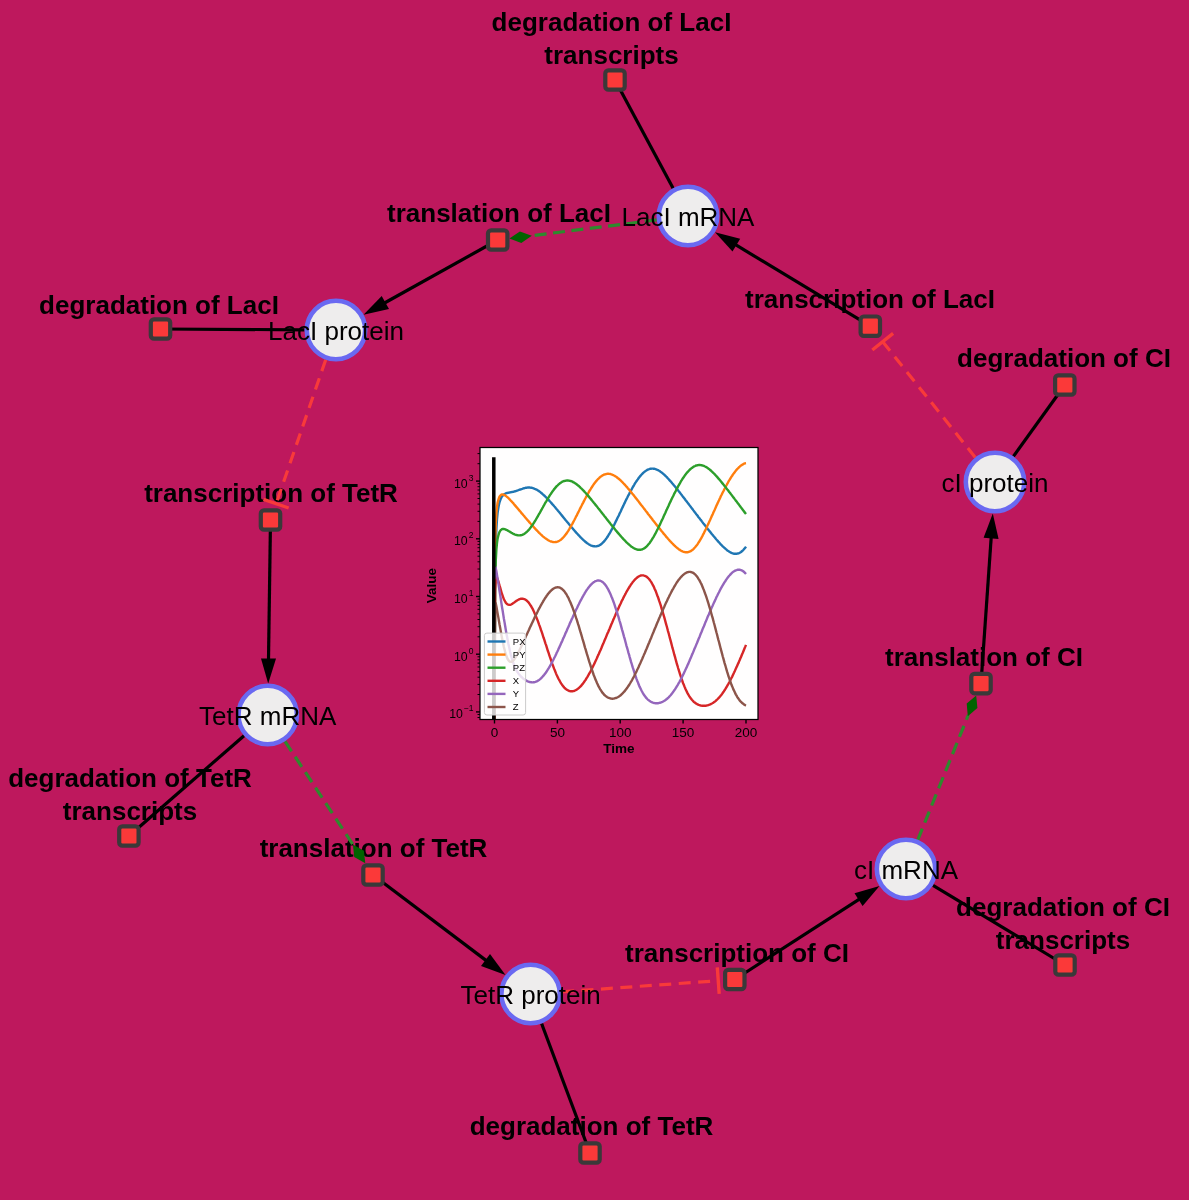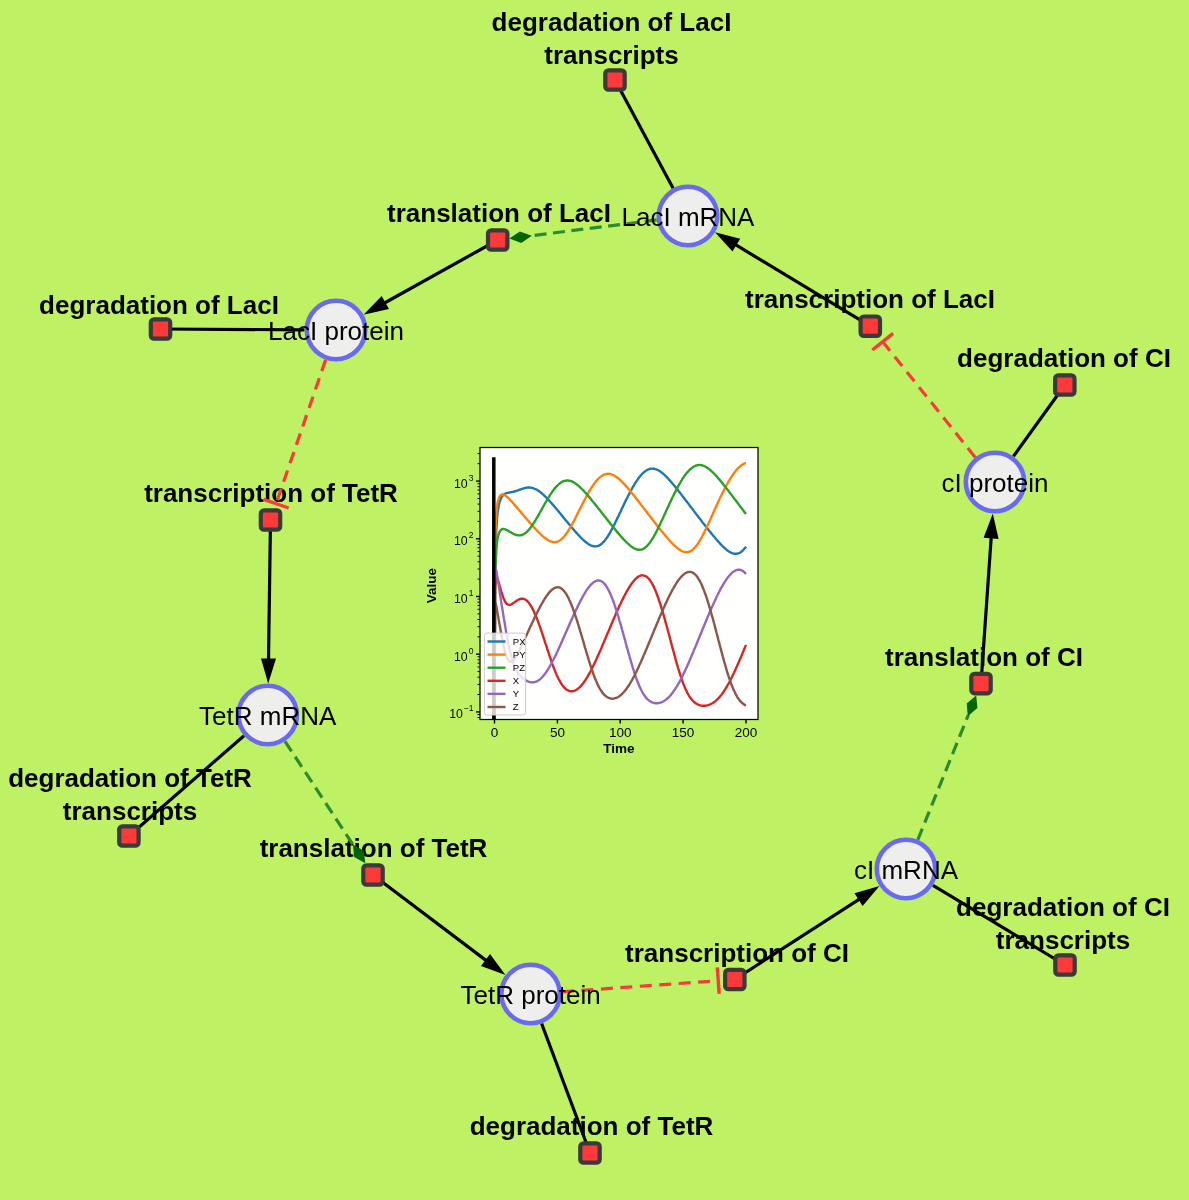--- a/index.html
+++ b/index.html
@@ -1,14 +1,14 @@
 <!DOCTYPE html>
 <html><head><meta charset="utf-8"><style>
 html,body{margin:0;padding:0;background:#ffffff;}
-#canvas{position:relative;width:1189px;height:1200px;background:#bef264;overflow:hidden;}
+#canvas{position:relative;width:1189px;height:1200px;background:#be185d;overflow:hidden;}
 svg{opacity:0.999;will-change:transform;transform:translateZ(0);}
 </style></head><body>
 <div id="canvas">
 <svg width="1189" height="1200" viewBox="0 0 1189 1200">
 <g font-family="'Liberation Sans', sans-serif" font-size="26" font-weight="bold" fill="#000" text-anchor="middle">
 <text x="611.5" y="31.2">degradation of LacI</text>
 <text x="611.5" y="63.8">transcripts</text>
 <text x="499.0" y="222.2">translation of LacI</text>
 <text x="870.0" y="308.4">transcription of LacI</text>
 <text x="159.0" y="314.2">degradation of LacI</text>

